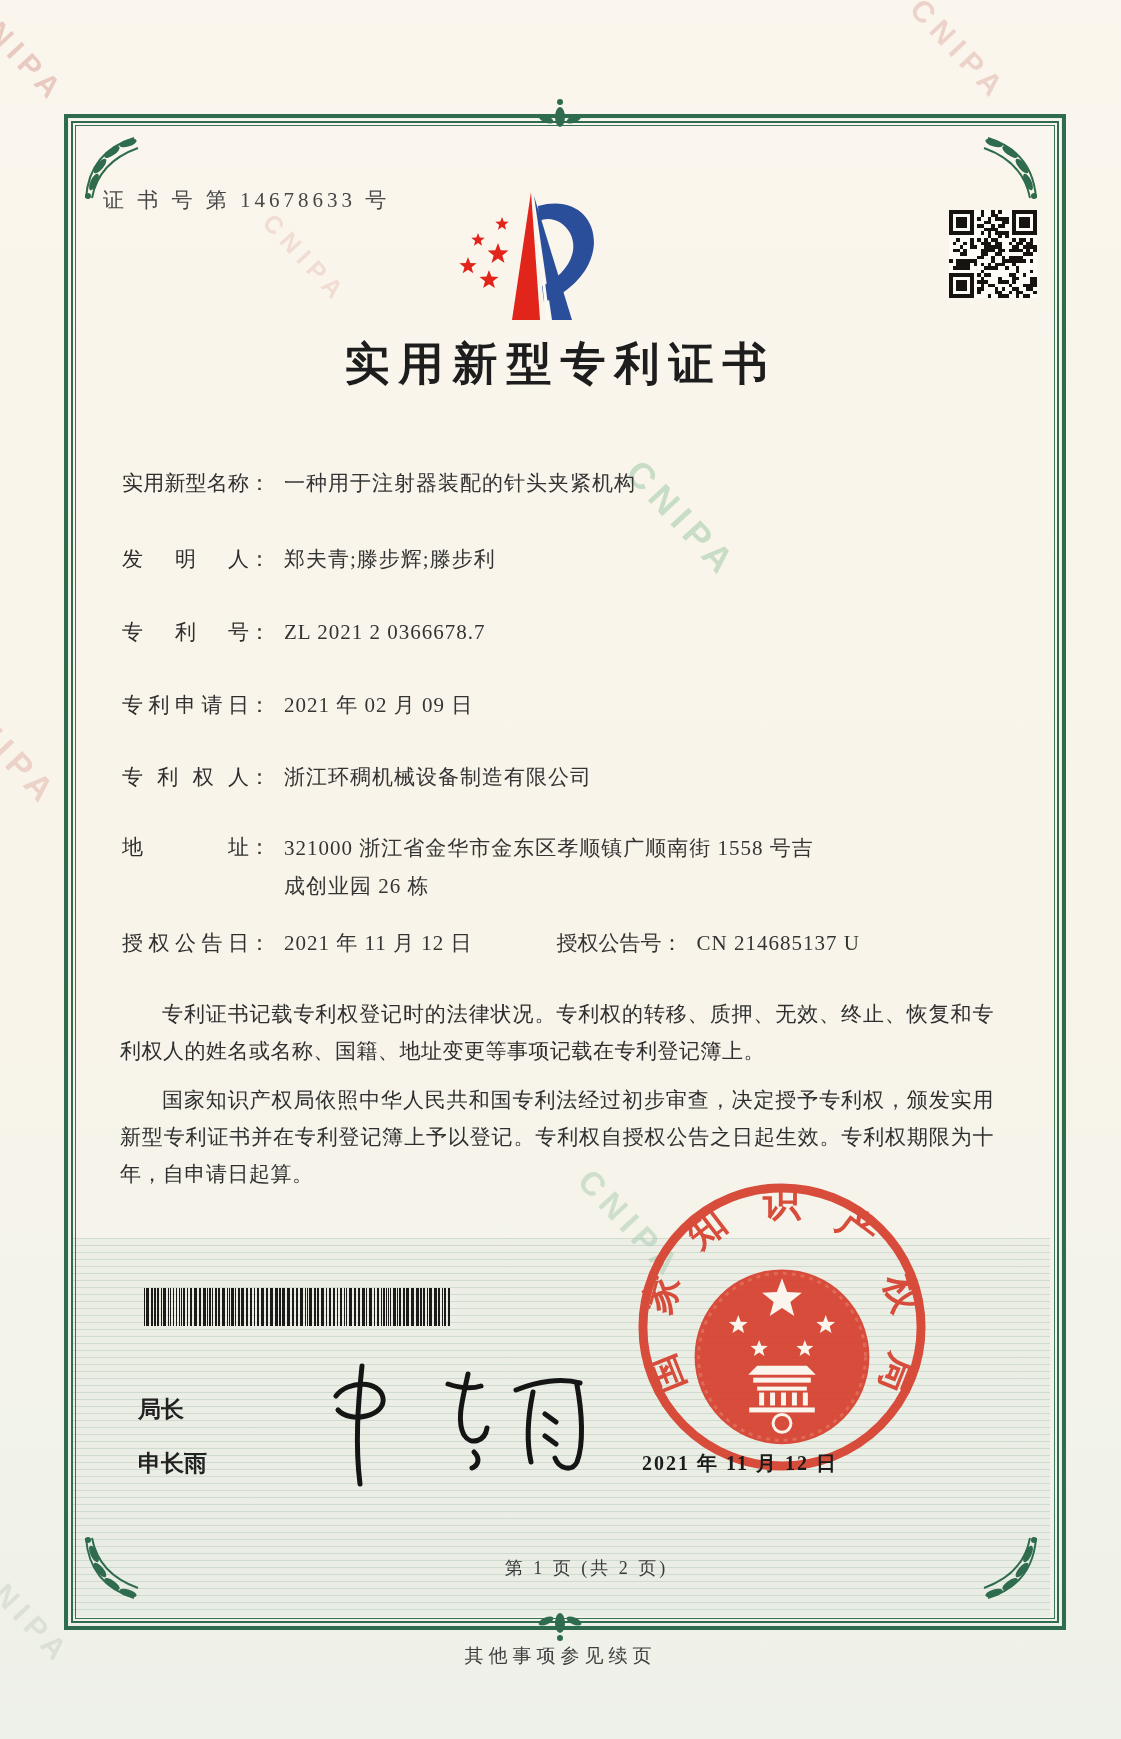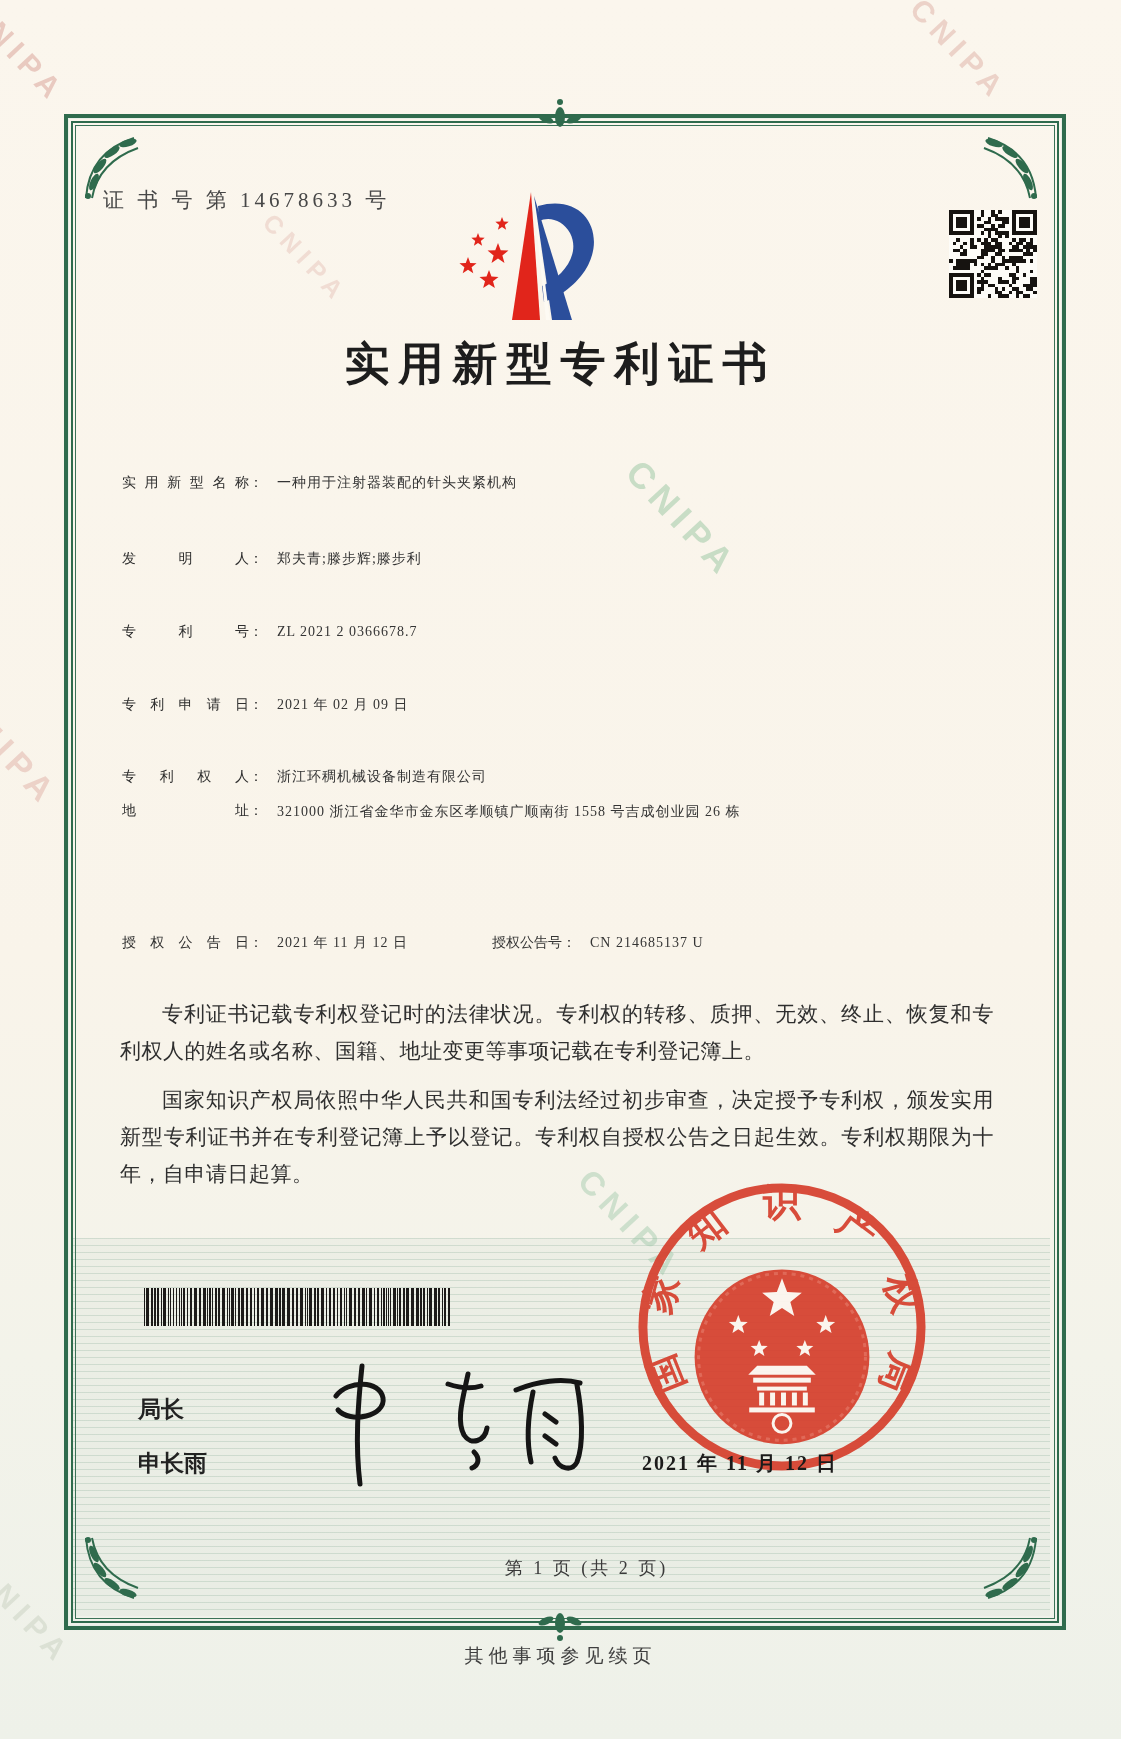--- a/index.html
+++ b/index.html
@@ -20,21 +20,21 @@
       repeating-linear-gradient(180deg, rgba(142,176,156,.30) 0 1px, rgba(0,0,0,0) 1px 7px),
       rgba(214,228,216,.28);
   }
   
   .wm{font-family:"Liberation Sans","DejaVu Sans",sans-serif;font-weight:700;letter-spacing:7px;transform:rotate(47deg);transform-origin:left top;z-index:1;user-select:none;}
   
   .certno{left:103px;top:186px;font-size:21px;letter-spacing:4px;color:#474747;z-index:2;}
   .title{left:0;top:334px;width:100%;text-align:center;font-size:45px;font-weight:700;letter-spacing:9px;color:#1d1d1d;z-index:2;}
   .logo{left:448px;top:190px;z-index:2;}
   .qr{left:949px;top:210px;z-index:2;}
-  .frow{position:absolute;left:122px;display:flex;align-items:flex-start;line-height:36px;font-size:14px;color:#343434;z-index:2;}
+  .frow{position:absolute;left:122px;display:flex;align-items:flex-start;line-height:36px;font-size:21px;color:#343434;z-index:2;}
   .flabel{display:inline-block;width:127px;text-align:justify;text-align-last:justify;color:#2e2e2e;}
   .fcolon{display:inline-block;margin-right:14px;color:#2e2e2e;}
   .fvalue{letter-spacing:1px;}
   .addr-value{max-width:548px;line-height:38px;}
   .grant2{display:flex;margin-left:84px;}
   
   .paras{left:120px;top:996px;width:874px;z-index:2;}
   .paras p{margin:0 0 12px 0;font-size:21px;line-height:37px;text-align:justify;text-indent:2em;color:#2f2f2f;letter-spacing:.5px;}
   
   .barcode{left:140px;top:1288px;z-index:2;}
@@ -333,21 +333,21 @@
   <div class="frow" style="top:687px;">
     <span class="flabel">专利申请日</span>
       <span class="fcolon">：</span>
       <span class="fvalue">2021 年 02 月 09 日</span>
   </div>
   <div class="frow" style="top:759px;">
     <span class="flabel">专利权人</span>
       <span class="fcolon">：</span>
       <span class="fvalue">浙江环稠机械设备制造有限公司</span>
   </div>
-  <div class="frow" style="top:793px;justify-content:space-between;">
+  <div class="frow" style="top:829px;justify-content:space-between;">
     <span class="flabel">地址</span>
       <span class="fcolon">：</span>
       <span class="fvalue addr-value">321000 浙江省金华市金东区孝顺镇广顺南街 1558 号吉成创业园 26 栋</span>
   </div>
   <div class="frow" style="top:925px;">
     <span class="flabel">授权公告日</span>
       <span class="fcolon">：</span>
       <span class="fvalue">2021 年 11 月 12 日</span>
     <span class="grant2">
       <span>授权公告号</span>

